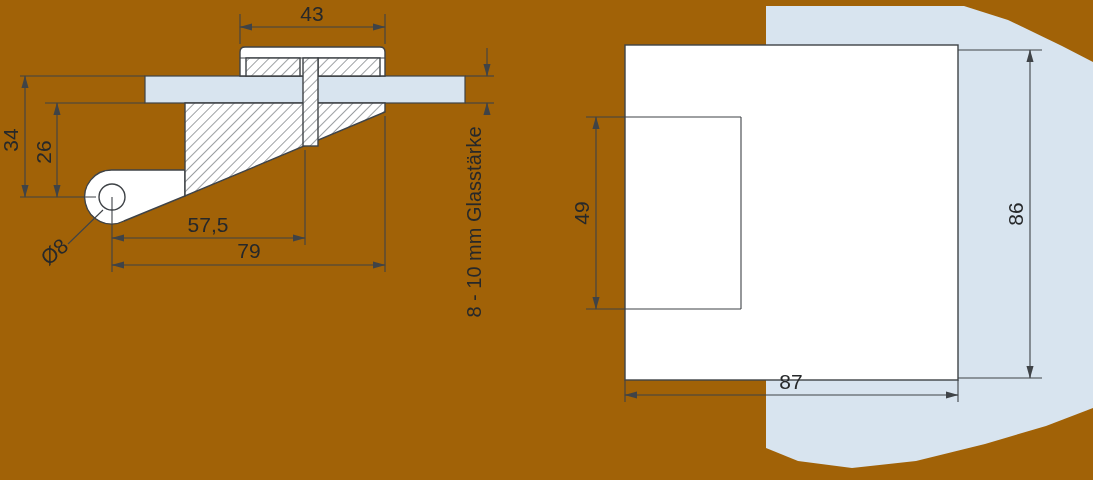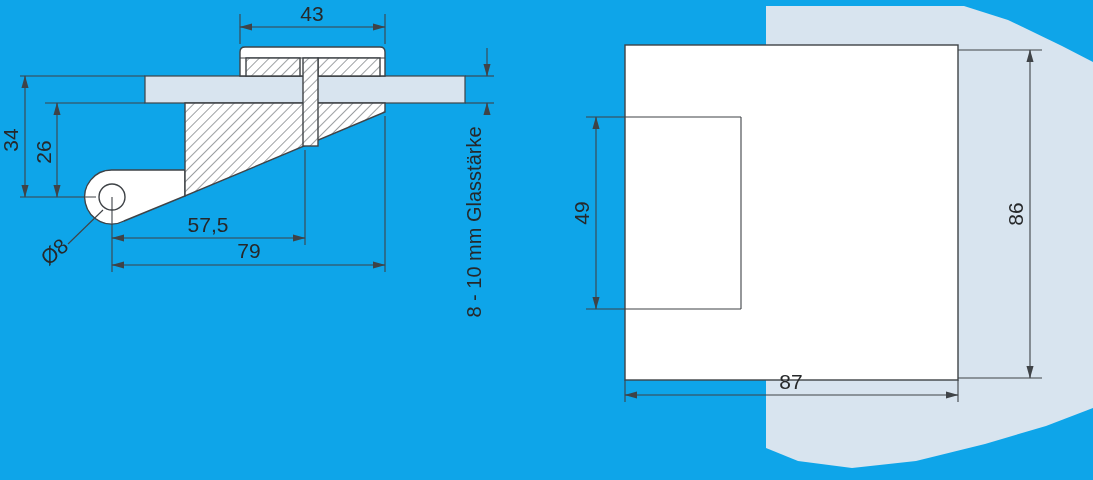--- a/index.html
+++ b/index.html
@@ -1,16 +1,16 @@
 <!DOCTYPE html>
 <html><head>
 <meta charset="utf-8">
 <style>
   html,body{margin:0;padding:0;background:#ffffff;}
-  .stage{width:1093px;height:480px;position:relative;background:#0ea5e9;overflow:hidden;}
+  .stage{width:1093px;height:480px;position:relative;background:#a16207;overflow:hidden;}
   svg{font-family:"Liberation Sans",sans-serif;display:block;}
   .outline{fill:#ffffff;stroke:#3f4347;stroke-width:1.4;}
   .hatched{fill:url(#hatch);stroke:#3f4347;stroke-width:1.4;}
   .glass{stroke:#3f4347;stroke-width:1.2;}
   .blob{stroke:none;}
   .dim,.ext,.leader{stroke:#3f4347;stroke-width:1.1;fill:none;}
   .lbl{fill:#26282a;font-size:21px;}
   .lbl-small{fill:#26282a;font-size:20px;}
 </style>
 </head>

